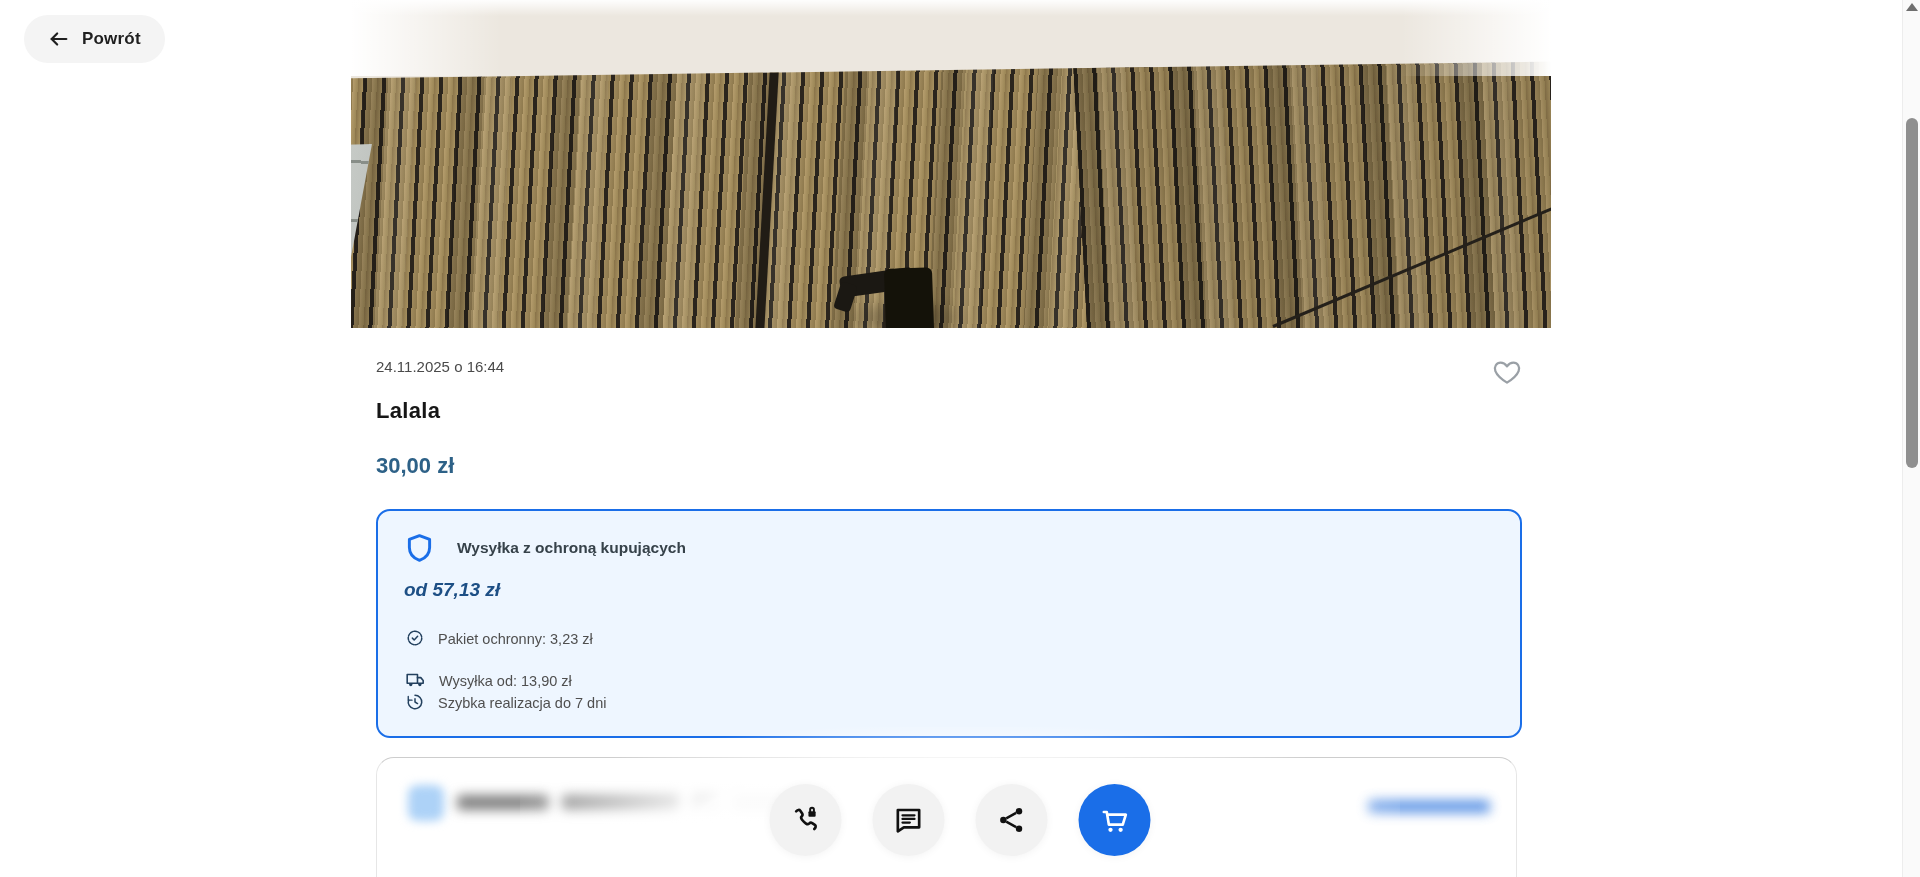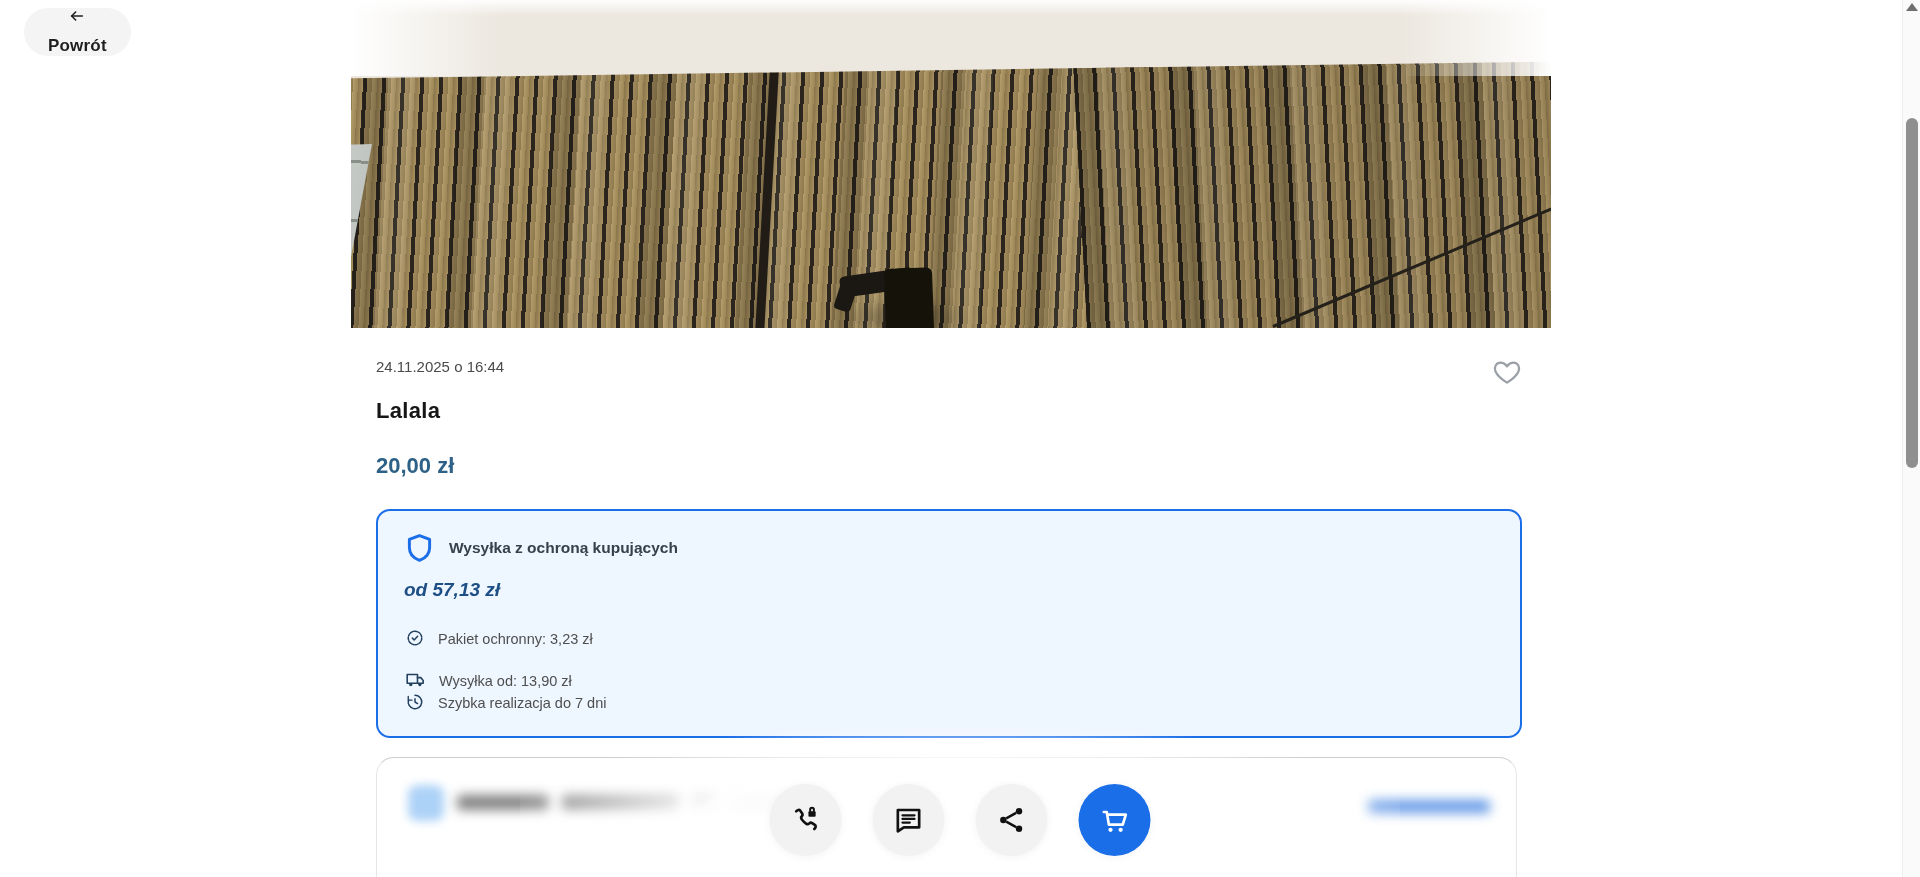--- a/index.html
+++ b/index.html
@@ -35,38 +35,38 @@
   .faucet-shadow { position:absolute; left:496px; top:296px; width:120px; height:44px; background:radial-gradient(ellipse, rgba(25,22,15,0.5), rgba(0,0,0,0) 70%); filter:blur(4px); }
   .faucet-arm  { position:absolute; left:489px; top:272px; width:72px; height:21px; background:#1b1813; border-radius:5px 2px 2px 14px; transform:rotate(-8deg); }
   .faucet-tip  { position:absolute; left:486px; top:283px; width:17px; height:28px; background:#1b1813; border-radius:4px; transform:rotate(18deg); }
   .faucet-body { position:absolute; left:534px; top:268px; width:48px; height:62px; background:#141209; border-radius:6px 6px 0 0; transform:rotate(-2deg); }
   .fade-left  { position:absolute; left:0; top:0; width:150px; height:76px; background:linear-gradient(to right,#ffffff,rgba(255,255,255,0)); }
   .fade-right { position:absolute; right:0; top:0; width:150px; height:76px; background:linear-gradient(to left,#ffffff,rgba(255,255,255,0)); }
   .fade-top   { position:absolute; left:0; top:0; width:100%; height:16px; background:linear-gradient(to bottom,rgba(255,255,255,0.95),rgba(255,255,255,0)); }
 
   
   .back-pill {
-    position:absolute; left:24px; top:8px; height:48px; padding:0 24px;
+    position:absolute; left:24px; top:15px; height:48px; padding:0 24px;
     background:#f4f4f4; border-radius:24px; display:flex; align-items:center; gap:12px;
-    cursor:pointer; user-select:none;flex-direction:column;
+    cursor:pointer; user-select:none;
   }
   .back-pill span { font-size:17px; font-weight:700; color:#1f1f1f; letter-spacing:0.2px; }
 
   
   .date { position:absolute; left:376px; top:358px; font-size:15px; color:#4a4a4a; }
   .fav-btn { position:absolute; left:1490px; top:355px; width:34px; height:34px; cursor:pointer; display:flex; align-items:center; justify-content:center; }
   .title { position:absolute; left:376px; top:398px; font-size:22px; font-weight:700; color:#161616; letter-spacing:0.3px; }
   .price { position:absolute; left:376px; top:453px; font-size:22px; font-weight:700; color:#2d6187; }
 
   
   .ship-box {
     position:absolute; left:376px; top:509px; width:1146px; height:229px;
     background:#eef6ff; border:2px solid #1a6ee8; border-radius:14px;
   }
-  .ship-head { position:absolute; left:28px; top:22px; display:flex; align-items:center; gap:16px; }
+  .ship-head { position:absolute; left:28px; top:22px; display:flex; align-items:center; gap:24px; }
   .ship-head span { font-size:15.5px; font-weight:700; color:#36424a; }
   .ship-from { position:absolute; left:26px; top:68px; font-size:19px; font-weight:700; color:#1d4f85;font-style:italic; }
   .ship-row { position:absolute; left:28px; display:flex; align-items:flex-end; gap:14px; }
   .ship-row span { font-size:14.5px; color:#4f4f4f; }
   .ship-row.r1 { top:118px; }
   .ship-row.r2 { top:160px; }
   .ship-row.r3 { top:182px; }
 
   
   .seller-card {
@@ -135,21 +135,21 @@
 
   <div class="date">24.11.2025 o 16:44</div>
 
   <div class="fav-btn">
     <svg width="30" height="30" viewBox="0 0 24 24" fill="none" stroke="#9aa0a6" stroke-width="1.8" stroke-linecap="round" stroke-linejoin="round">
       <path d="M12 20.5s-7.5-4.6-9.3-9.2C1.4 7.9 3.5 4.5 6.9 4.5c2.1 0 3.8 1.2 5.1 3 1.3-1.8 3-3 5.1-3 3.4 0 5.5 3.4 4.2 6.8-1.8 4.6-9.3 9.2-9.3 9.2z"></path>
     </svg>
   </div>
 
   <h1 class="title">Lalala</h1>
-  <div class="price">20,00 zł</div>
+  <div class="price">30,00 zł</div>
 
   <div class="ship-box">
     <div class="ship-head">
       <svg width="27" height="30" viewBox="0 0 24 26" fill="none" stroke="#1a6ee8" stroke-width="2.6" stroke-linecap="round" stroke-linejoin="round">
         <path d="M12 2l9 3.4v7.1c0 5.6-3.8 9.6-9 11.5-5.2-1.9-9-5.9-9-11.5V5.4L12 2z"></path>
       </svg>
       <span>Wysyłka z ochroną kupujących</span>
     </div>
     <div class="ship-from">od 57,13 zł</div>
 

